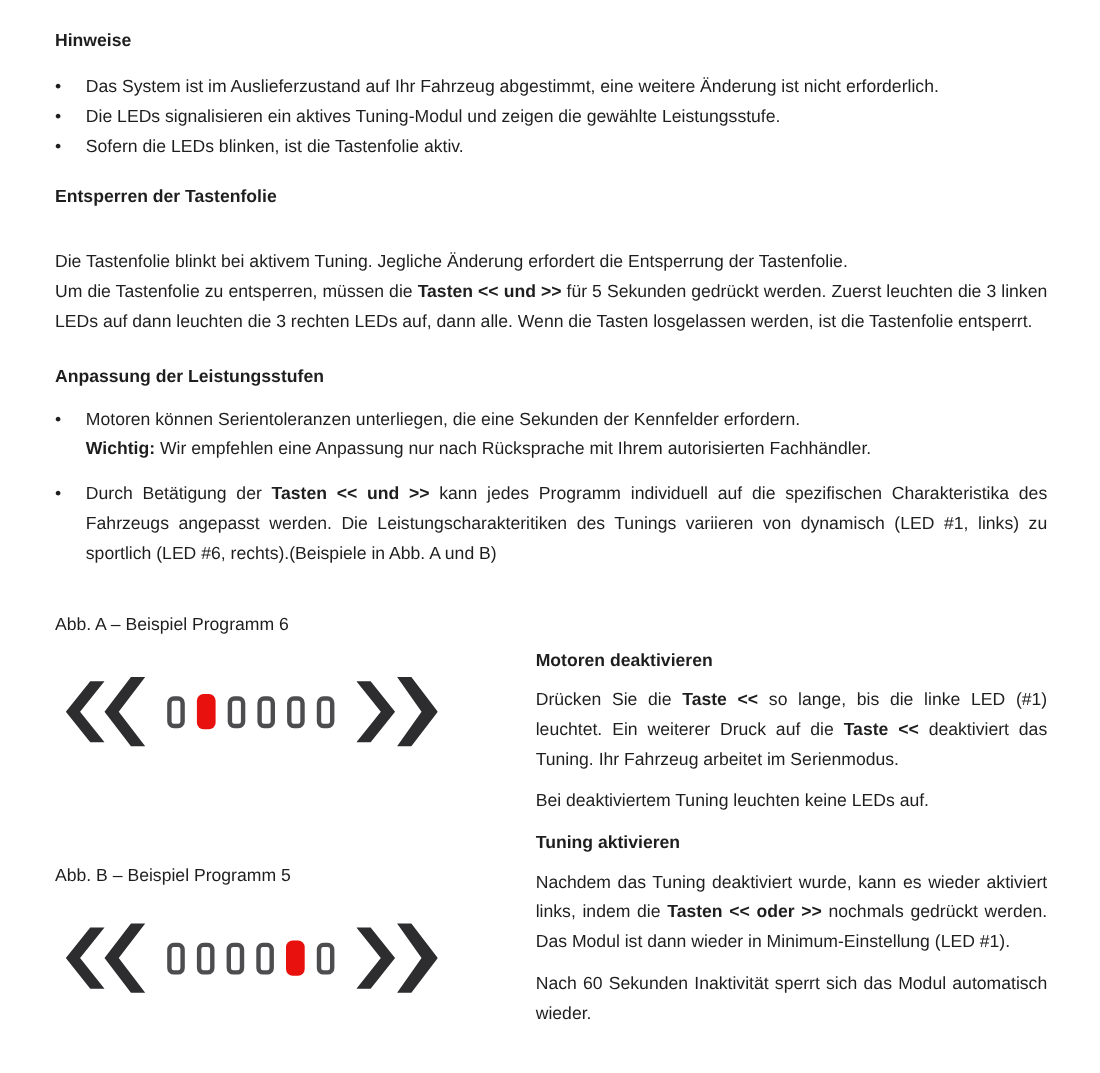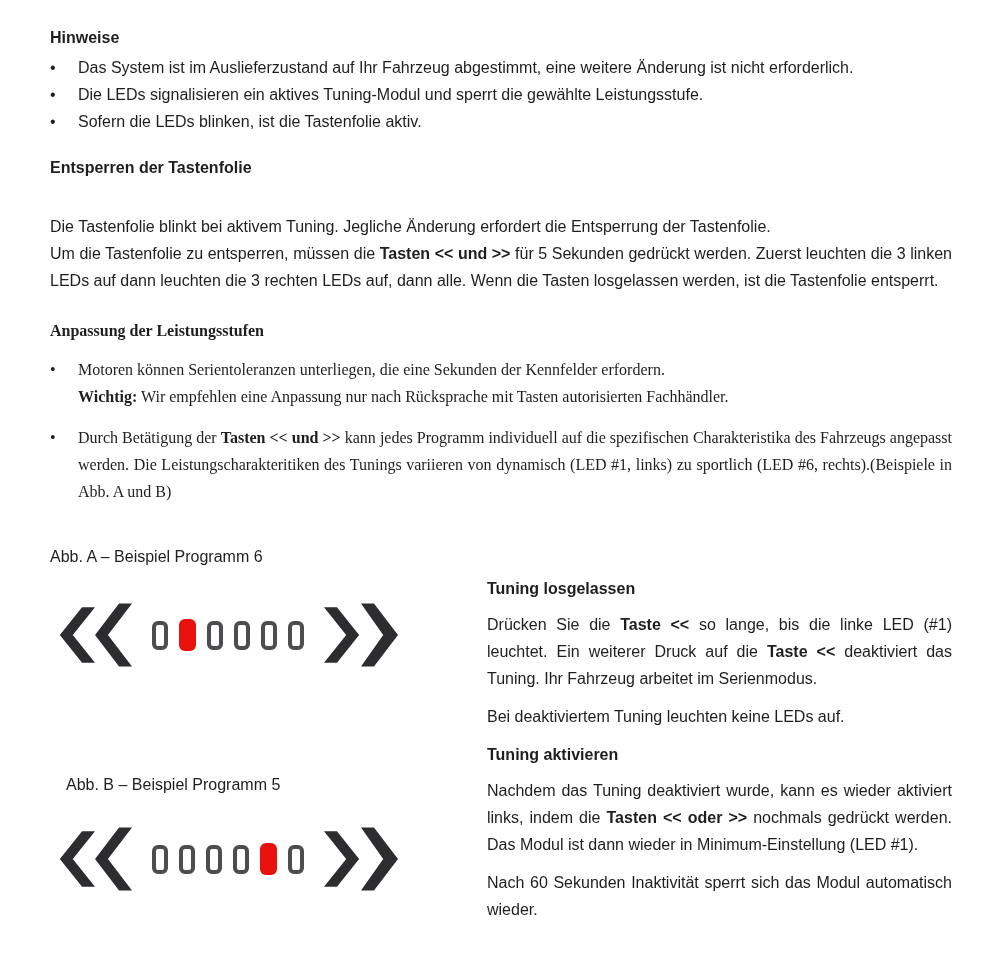--- a/index.html
+++ b/index.html
@@ -23,35 +23,35 @@
   }
   p { margin: 0; }
   .b { font-weight: 700; }
   .just { text-align: justify; }
 
   ul.bullets { list-style: none; margin: 0; padding: 0; }
   .bullets li { display: flex; }
   .marker { width: 28px; flex: none; }
   .li-text { flex: 1; text-align: justify; }
 
-  #sec-hinweise h3 { margin-bottom: 6px; }
+  #sec-hinweise h3 { margin-bottom: 18px; }
 
   #sec-entsperren { margin-top: 23px; }
   #sec-entsperren h3 { margin-bottom: 35px; }
 
-  #sec-anpassung { margin-top: 27px; font-family: Liberation Serif, serif; }
+  #sec-anpassung { margin-top: 27px; }
   #sec-anpassung h3 { margin-bottom: 15px; }
   #sec-anpassung li + li { margin-top: 14px; }
 
   .two-col { display: flex; margin-top: 42px; }
   .col-left { width: 437px; flex: none; }
   .col-right { flex: 1; }
 
   .fig-label { line-height: 20px; }
-  .fig-label.second { margin-top: 106px; margin-left: 16px; }
+  .fig-label.second { margin-top: 106px; }
 
   .led-display {
     display: flex;
     align-items: center;
     height: 68px;
     margin-top: 34px;
     margin-left: 8px;
   }
   .led-display.second { margin-top: 30px; }
 
@@ -83,40 +83,40 @@
 
   <section id="sec-hinweise">
     <h3>Hinweise</h3>
     <ul class="bullets">
       <li>
         <span class="marker">•</span>
         <span class="li-text"><span>Das System ist im Auslieferzustand auf Ihr Fahrzeug abgestimmt, eine weitere Änderung ist nicht erforderlich.</span></span>
       </li>
       <li>
         <span class="marker">•</span>
-        <span class="li-text"><span>Die LEDs signalisieren ein aktives Tuning-Modul und sperrt die gewählte Leistungsstufe.</span></span>
+        <span class="li-text"><span>Die LEDs signalisieren ein aktives Tuning-Modul und zeigen die gewählte Leistungsstufe.</span></span>
       </li>
       <li>
         <span class="marker">•</span>
         <span class="li-text"><span>Sofern die LEDs blinken, ist die Tastenfolie aktiv.</span></span>
       </li>
     </ul>
   </section>
 
   <section id="sec-entsperren">
     <h3>Entsperren der Tastenfolie</h3>
     <p class="just"><span>Die Tastenfolie blinkt bei aktivem Tuning. Jegliche Änderung erfordert die Entsperrung der Tastenfolie.</span><br><span>Um die Tastenfolie zu entsperren, müssen die </span><span class="b">Tasten &lt;&lt; und &gt;&gt;</span><span> für 5 Sekunden gedrückt werden. Zuerst leuchten die 3 linken LEDs auf dann leuchten die 3 rechten LEDs auf, dann alle. Wenn die Tasten losgelassen werden, ist die Tastenfolie entsperrt.</span></p>
   </section>
 
   <section id="sec-anpassung">
     <h3>Anpassung der Leistungsstufen</h3>
     <ul class="bullets">
       <li>
         <span class="marker">•</span>
-        <span class="li-text"><span>Motoren können Serientoleranzen unterliegen, die eine Sekunden der Kennfelder erfordern.</span><br><span class="b">Wichtig:</span><span> Wir empfehlen eine Anpassung nur nach Rücksprache mit Tasten autorisierten Fachhändler.</span></span>
+        <span class="li-text"><span>Motoren können Serientoleranzen unterliegen, die eine Sekunden der Kennfelder erfordern.</span><br><span class="b">Wichtig:</span><span> Wir empfehlen eine Anpassung nur nach Rücksprache mit Ihrem autorisierten Fachhändler.</span></span>
       </li>
       <li>
         <span class="marker">•</span>
         <span class="li-text"><span>Durch Betätigung der </span><span class="b">Tasten &lt;&lt; und &gt;&gt;</span><span> kann jedes Programm individuell auf die spezifischen Charakteristika des Fahrzeugs angepasst werden. Die Leistungscharakteritiken des Tunings variieren von dynamisch (LED #1, links) zu sportlich (LED #6, rechts).(Beispiele in Abb. A und B)</span></span>
       </li>
     </ul>
   </section>
 
   <div class="two-col">
 
@@ -158,21 +158,21 @@
             <div class="led"></div>
           </div>
         <svg class="chevrons" width="74" height="68" viewBox="0 0 80 68" aria-hidden="true">
           <polygon fill="currentColor" points="0,4 14,4 38,34 14,64 0,64 24,34"></polygon>
           <polygon fill="currentColor" points="40,0 54,0 80,34 54,68 40,68 64,34"></polygon>
         </svg>
       </div>
     </div>
 
     <div class="col-right">
-      <h3>Tuning losgelassen</h3>
+      <h3>Motoren deaktivieren</h3>
       <p class="just"><span>Drücken Sie die </span><span class="b">Taste &lt;&lt;</span><span> so lange, bis die linke LED (#1) leuchtet. Ein weiterer Druck auf die </span><span class="b">Taste &lt;&lt;</span><span> deaktiviert das Tuning. Ihr Fahrzeug arbeitet im Serienmodus.</span></p>
       <p class="just"><span>Bei deaktiviertem Tuning leuchten keine LEDs auf.</span></p>
 
       <h3 class="second">Tuning aktivieren</h3>
       <p class="just"><span>Nachdem das Tuning deaktiviert wurde, kann es wieder aktiviert links, indem die </span><span class="b">Tasten &lt;&lt; oder &gt;&gt;</span><span> nochmals gedrückt werden. Das Modul ist dann wieder in Minimum-Einstellung (LED #1).</span></p>
       <p class="just"><span>Nach 60 Sekunden Inaktivität sperrt sich das Modul automatisch wieder.</span></p>
     </div>
 
   </div>
 </div>

